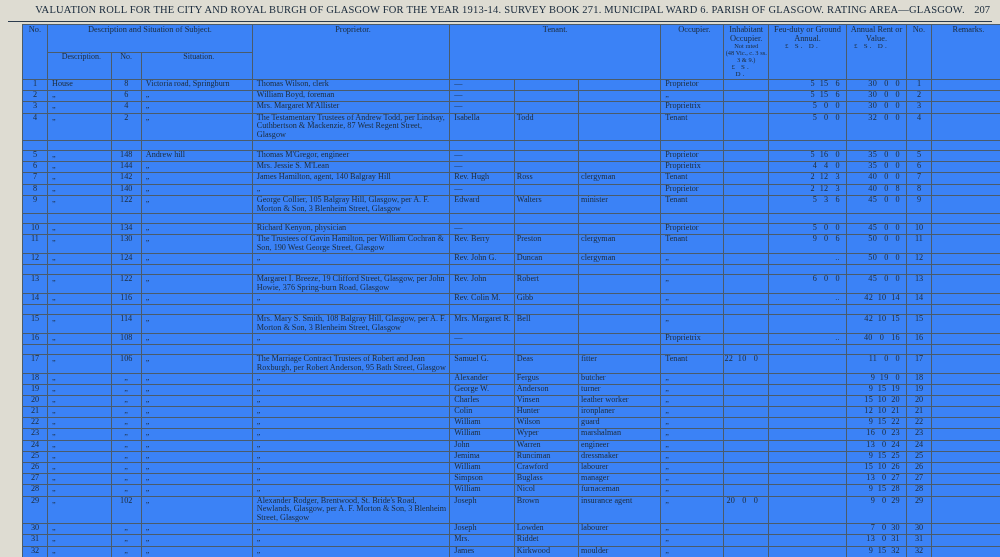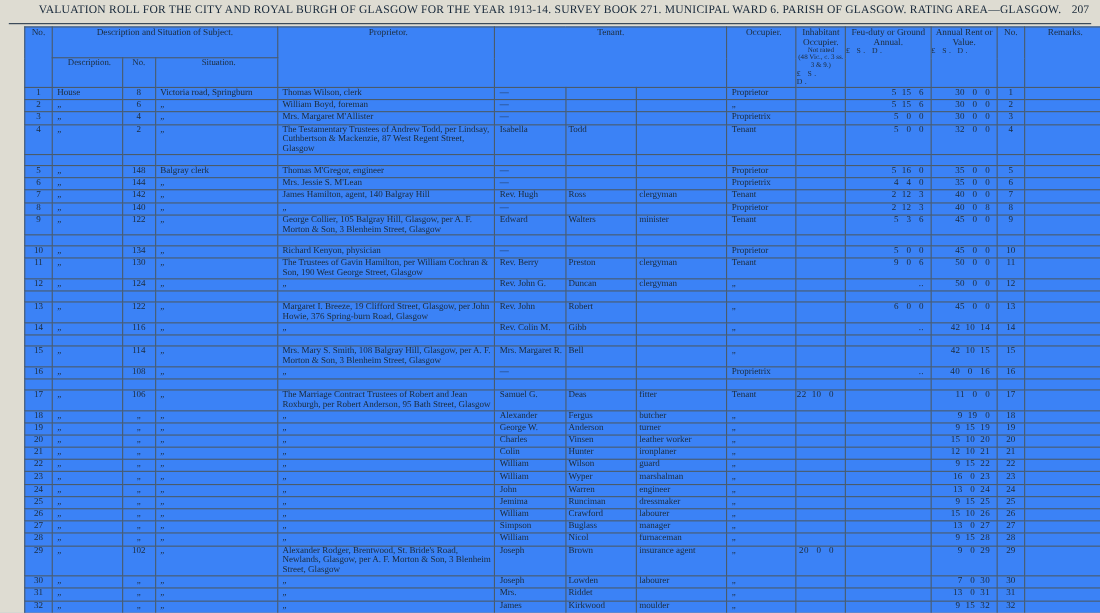--- a/index.html
+++ b/index.html
@@ -96,21 +96,21 @@
     white-space: pre;
     font-variant-numeric: tabular-nums;
     letter-spacing: 0.3px;
     text-align: right;
     padding-right: 10px;
     font-size: 8.2px;
   }
   .money.narrow { padding-right: 6px; }
   .hdr-money {
     display: block;
-    text-align: left;
+    text-align: center;
     padding-right: 10px;
     font-size: 7px;
     letter-spacing: 2.2px;
   }
   .sgap td { height: 6px; border-top-color: #4a5b6b; }
   .cell-span { line-height: 1.12; }
 </style>
 </head>
 <body>
 
@@ -257,21 +257,21 @@
           <td>&nbsp;</td>
           <td>&nbsp;</td>
           <td>&nbsp;</td>
           <td>&nbsp;</td>
           <td>&nbsp;</td>
         </tr>
         <tr>
           <td class="c-no"><span>5</span></td>
           <td class="c-desc"><span>„</span></td>
           <td class="c-num"><span>148</span></td>
-          <td class="c-sit"><span>Balgray clerk</span></td>
+          <td class="c-sit"><span>Andrew hill</span></td>
           <td class="c-prop cell-span"><span>Thomas M'Gregor, engineer</span></td>
           <td class="c-ten1"><span>—</span></td>
           <td class="c-ten2"><span></span></td>
           <td class="c-ten3"><span></span></td>
           <td class="c-occ"><span>Proprietor</span></td>
           <td class="">
             <span class="money"></span>
           </td>
           <td class="c-feu">
             <span class="money narrow">5  16   0</span>

